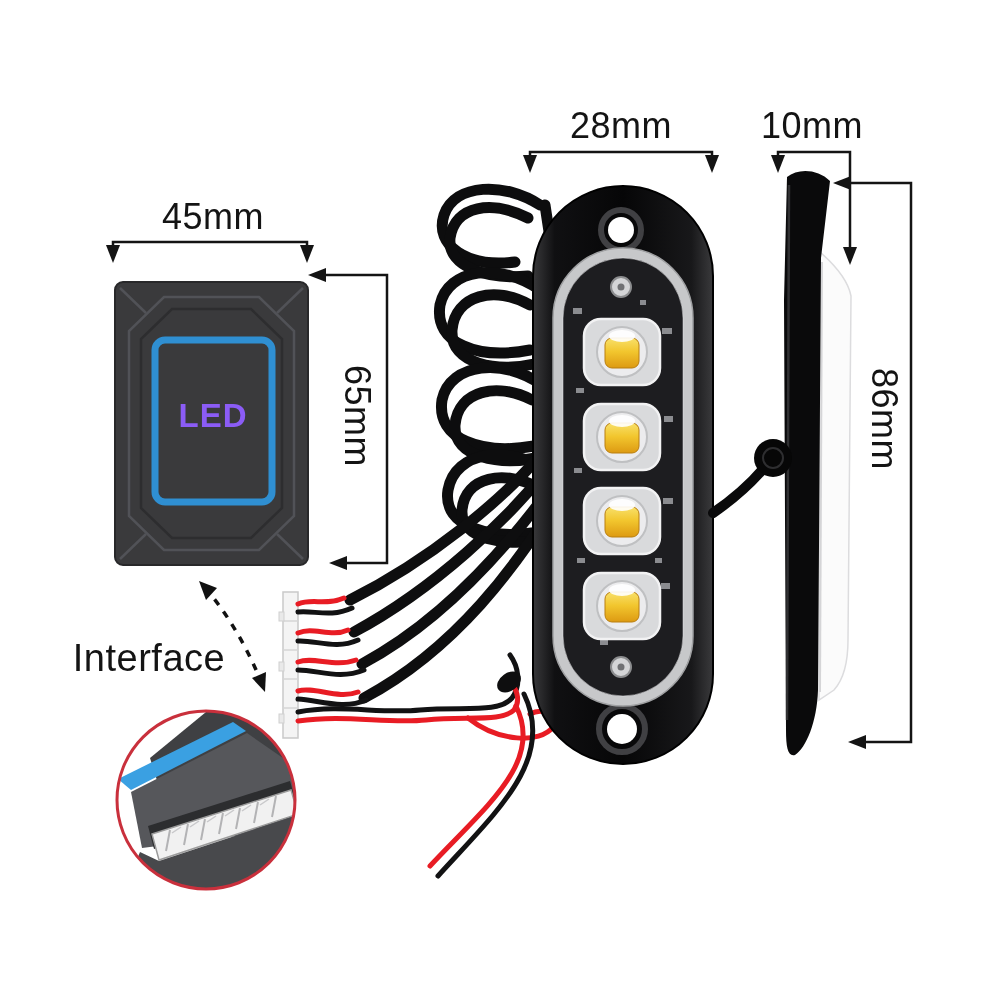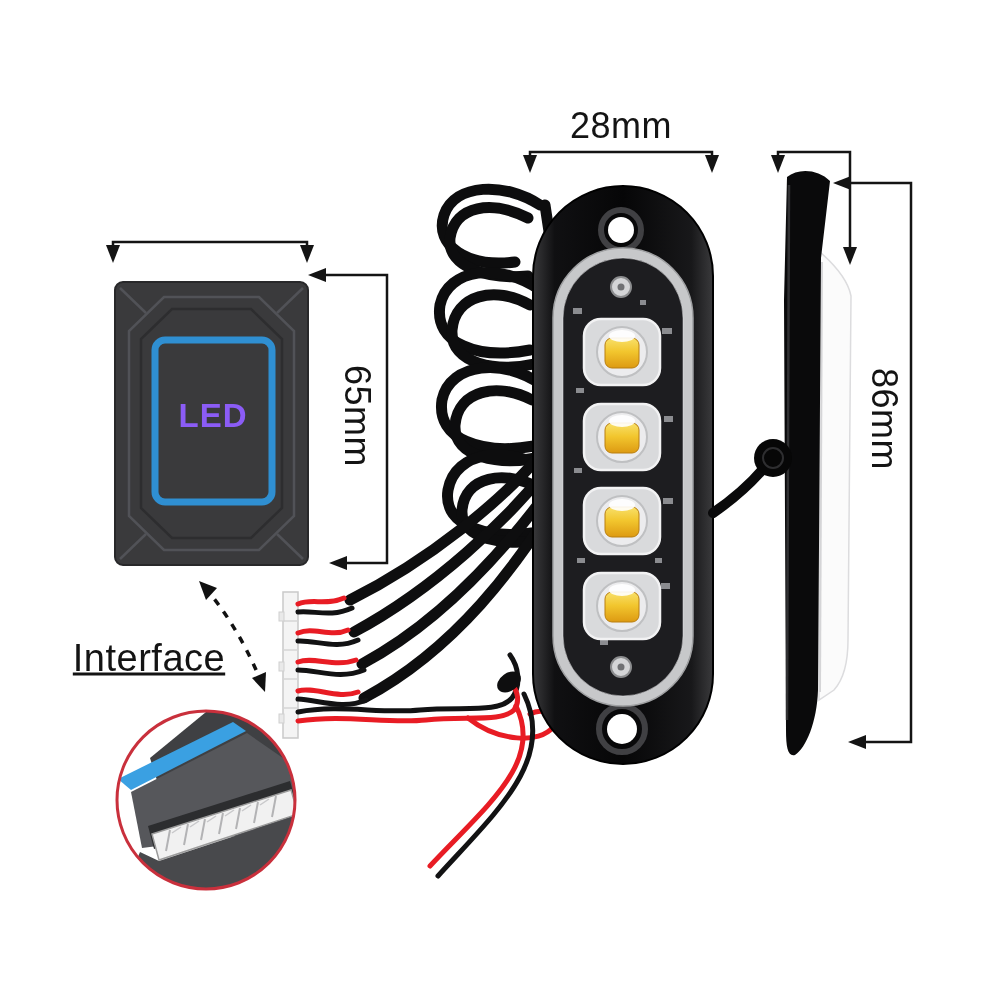--- a/index.html
+++ b/index.html
@@ -2,21 +2,21 @@
 <html><head>
 <meta charset="utf-8">
 <style>
   html,body{margin:0;padding:0;background:#fff;}
   .canvas{position:relative;width:940px;height:1000px;background:#fff;overflow:hidden;
           font-family:"Liberation Sans",sans-serif;}
   .canvas svg{position:absolute;left:0;top:0;}
   .label{position:absolute;transform:translate(-50%,-50%);font-size:36px;color:#141414;
          white-space:nowrap;letter-spacing:.5px;}
   .label.rot{transform:translate(-50%,-50%) rotate(90deg);}
-  .label.interface{font-size:38px;text-decoration:underline;}
+  .label.interface{font-size:38px;}
   .box-label{position:absolute;left:213px;top:416px;transform:translate(-50%,-50%);
              text-align:center;color:#8b5cf6;font-weight:bold;font-size:33px;line-height:40px;
              letter-spacing:1px;}
 </style>
 </head>
 <body>
 
 <div class="canvas">
 
 <svg width="1000" height="1000" viewBox="0 0 1000 1000">
@@ -241,20 +241,22 @@
             <path d="M242,811 L251,805"></path>
             <path d="M260,805 L269,799"></path>
       </g>
       <polygon points="159,861 298,815 300,900 120,900 140,852" fill="#48494c"></polygon>
     </g>
     <circle cx="206" cy="800" r="89" fill="none" stroke="#c9303c" stroke-width="3"></circle>
   </g>
 </svg>
 
 <div class="label" style="left:621px;top:126px">28mm</div>
+<div class="label" style="left:812px;top:126px">10mm</div>
+<div class="label" style="left:213px;top:217px">45mm</div>
 <div class="label rot" style="left:357px;top:416px">65mm</div>
 <div class="label rot" style="left:884px;top:419px">86mm</div>
 <div class="label interface" style="left:149px;top:658px">Interface</div>
 
 <div class="box-label">
   <div>LED</div>
 </div>
 
 </div>
 

